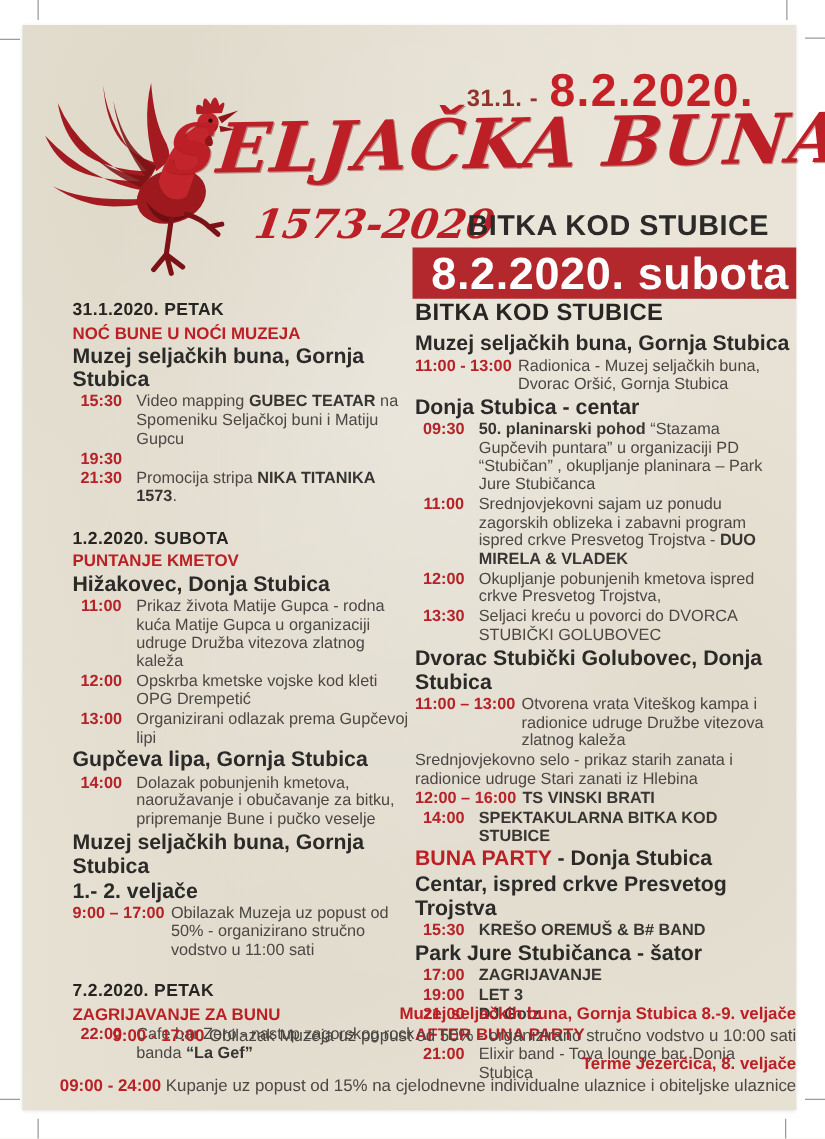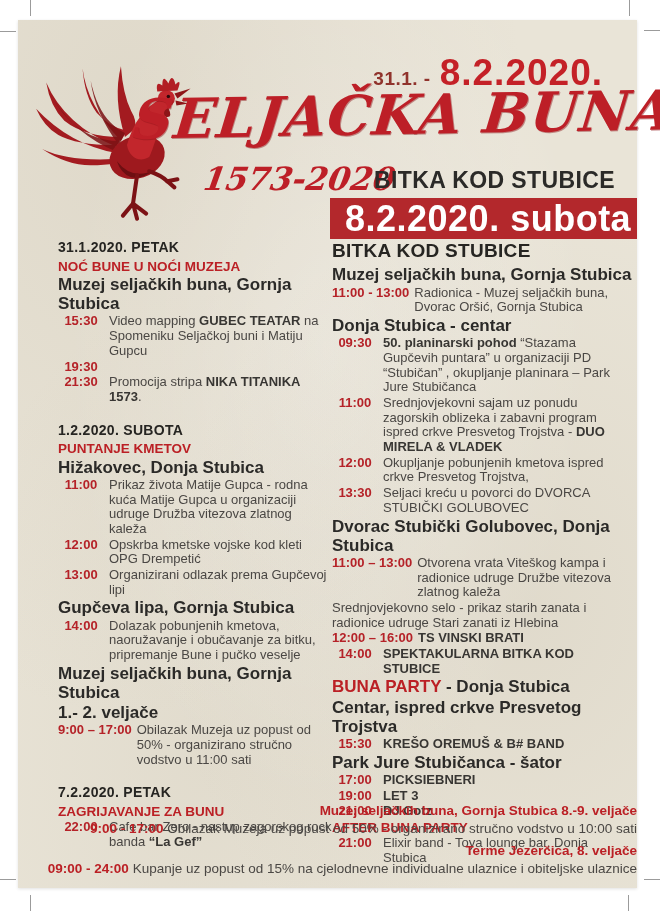--- a/index.html
+++ b/index.html
@@ -205,21 +205,21 @@
     </div>
     <div class="place"><span class="red">BUNA PARTY</span><span> - Donja Stubica</span></div>
     <div class="place">Centar, ispred crkve Presvetog Trojstva</div>
     <div class="rw">
       <span class="tm">15:30</span>
       <span class="dx"><b>KREŠO OREMUŠ &amp; B# BAND</b></span>
     </div>
     <div class="place">Park Jure Stubičanca - šator</div>
     <div class="rw">
       <span class="tm">17:00</span>
-      <span class="dx"><b>PICKSIEBNERI</b></span>
+      <span class="dx"><b>ZAGRIJAVANJE</b></span>
     </div>
     <div class="rw">
       <span class="tm">19:00</span>
       <span class="dx"><b>LET 3</b></span>
     </div>
     <div class="rw">
       <span class="tm">21:00</span>
       <span class="dx"><b>DJ Gotz</b></span>
     </div>
     <div class="tagline">AFTER BUNA PARTY</div>

